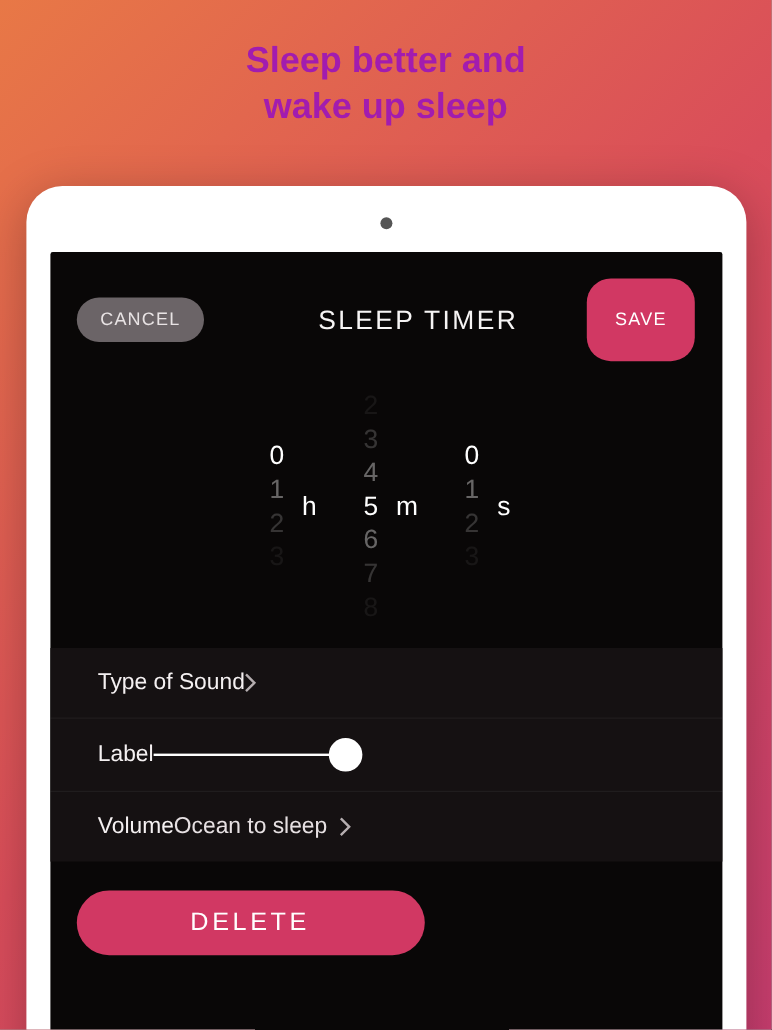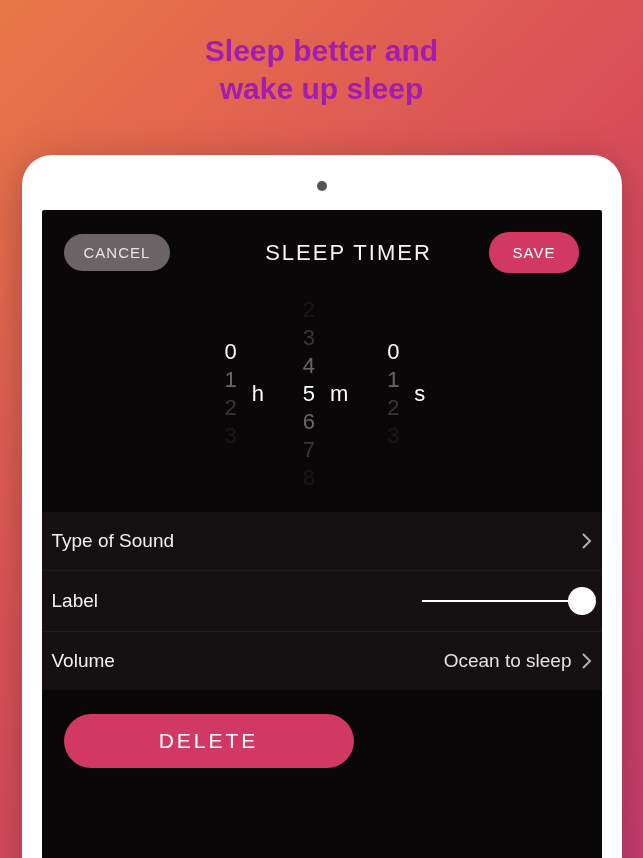--- a/index.html
+++ b/index.html
@@ -69,21 +69,21 @@
       cursor: pointer;
       font-weight: 400;
     }
     .btn-cancel {
       background: #6b6467;
       color: #e8e3e4;
     }
     .btn-save {
       background: #d13863;
       color: #ffffff;
-      padding: 12px 24px;
+      padding: 26px 24px;
     }
     .title {
       color: #f6f4f4;
       font-size: 22px;
       letter-spacing: 2px;
       font-weight: 300;
       margin-left: 38px;
     }
     .picker {
       display: flex;
@@ -123,22 +123,21 @@
       margin-left: 2px;
     }
     .settings-list {
       background: #151112;
       margin: 0 -22px;
       flex: 0 0 auto;
     }
     .row {
       display: flex;
       align-items: center;
-      justify-content: space-between;
-      padding: 18px 10px;
+      padding: 18px 40px;
       border-bottom: 1px solid rgba(255,255,255,0.05);
     }
     .row:last-child { border-bottom: none; }
     .row-label {
       color: #f4f0f1;
       font-size: 19px;
       font-weight: 300;
     }
     .row-right {
       display: flex;

